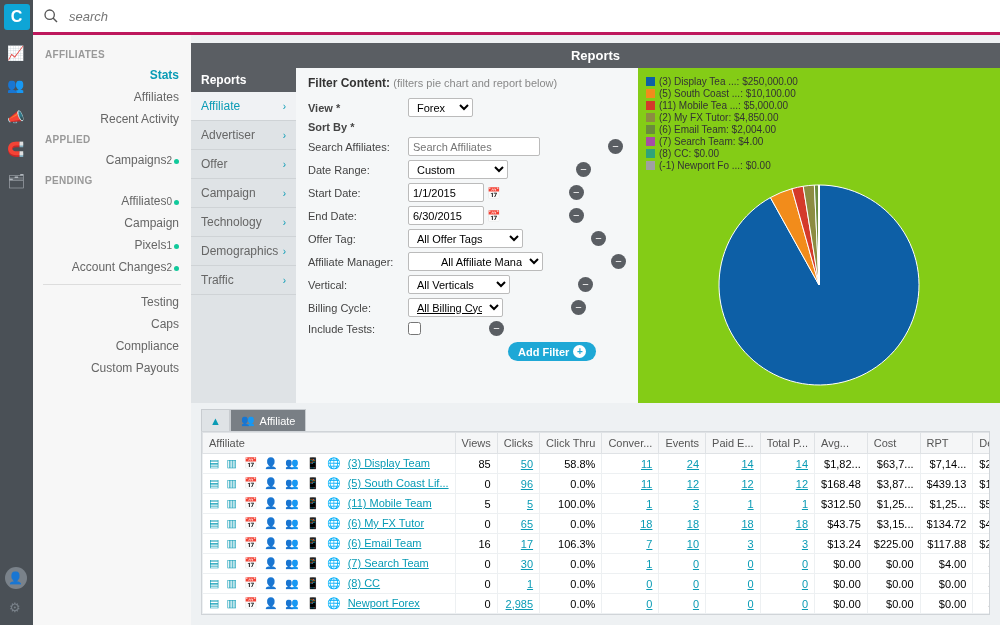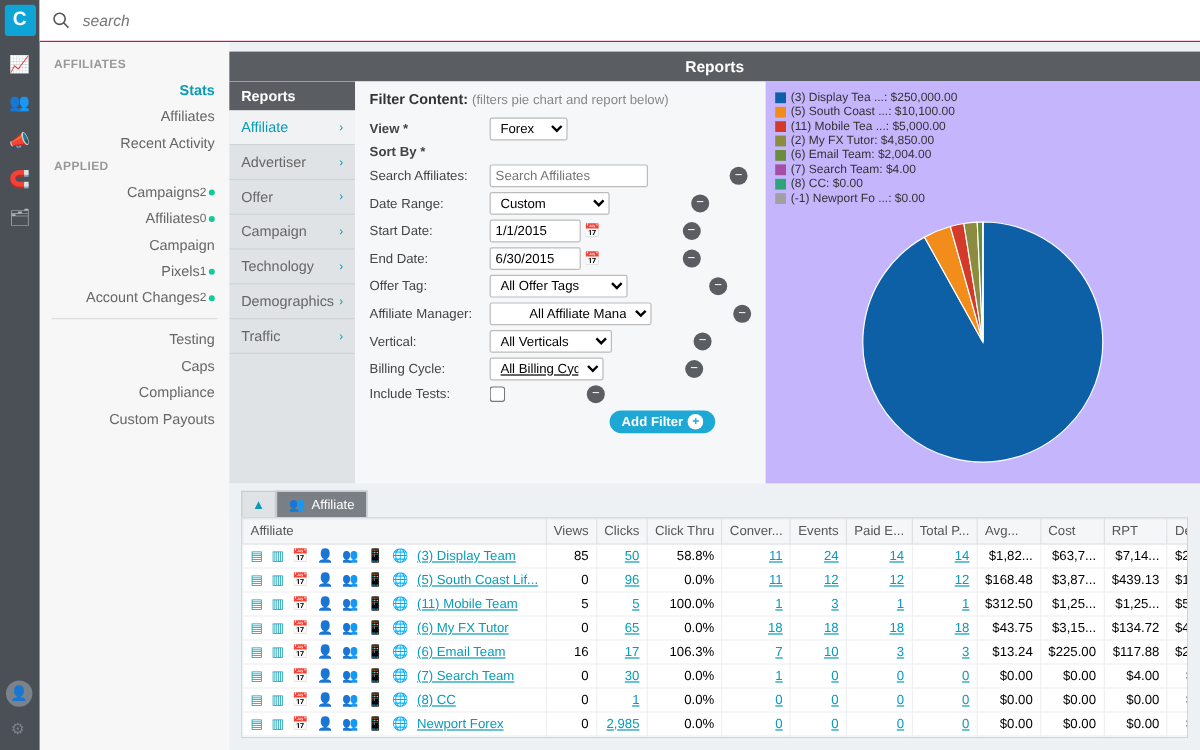--- a/index.html
+++ b/index.html
@@ -1,17 +1,17 @@
 <!DOCTYPE html>
 <html><head>
 <meta charset="utf-8">
 <style>
 * { margin: 0; padding: 0; box-sizing: border-box; font-family: Arial, Helvetica, sans-serif; }
 body { width: 1000px; height: 625px; background: #fff; display: flex; overflow: hidden; }
-.topbar { position: absolute; top: 0; left: 33px; right: 0; height: 35px; background: #fff; display: flex; align-items: center; padding-left: 10px; border-bottom: 1px solid #be185d; }
+.topbar { position: absolute; top: 0; left: 33px; right: 0; height: 35px; background: #fff; display: flex; align-items: center; padding-left: 10px; border-bottom: 3px solid #be185d; }
 .search-input { border: none; font-size: 13px; font-style: italic; color: #aaa; padding: 4px; width: 300px; outline: none; }
 .search-icon-svg { width: 16px; height: 16px; margin-right: 6px; }
 .leftbar { width: 33px; background: #4a5056; display: flex; flex-direction: column; align-items: center; padding-top: 4px; gap: 14px; position: relative; }
 .leftbar .logo { width: 26px; height: 26px; background: #0ea5d6; border-radius: 3px; display:flex;align-items:center;justify-content:center;color:#fff;font-size:16px;font-weight:bold;}
 .leftbar .icon { width: 18px; height: 18px; color: #b0b6bc; display:flex;align-items:center;justify-content:center;font-size:14px;cursor:pointer;}
 .leftbar .icon.active { color:#fff; }
 .leftbar .avatar { width:22px;height:22px;border-radius:50%;background:#7a828a;position:absolute;bottom:36px;left:5px;display:flex;align-items:center;justify-content:center;color:#fff;font-size:12px;}
 .leftbar .gear { position:absolute;bottom:10px;left:9px;color:#7a828a;font-size:13px;}
 .sidebar { width: 158px; background: #f7f7f7; padding-top: 45px; font-size: 12px; color: #777; }
 .sidebar-heading { font-size: 10px; font-weight: bold; color: #999; padding: 4px 12px; letter-spacing: 0.3px; }
@@ -32,21 +32,21 @@
 .filter-header { font-size:12px;color:#333;margin-bottom:8px;}
 .filter-header .sub { font-weight:normal;color:#888;font-size:11px;}
 .filter-row { display:flex;align-items:center;margin-bottom:4px;font-size:11px;}
 .filter-label { width:100px;color:#444;}
 .filter-label.bold { font-weight:bold;}
 .filter-input { height:19px;font-size:11px;border:1px solid #bbb;border-radius:2px;padding:0 4px;background:#fff;}
 .filter-select { width:132px; }
 .date-input { width:76px; }
 .minus-btn { width:15px;height:15px;border-radius:50%;background:#5a5e63;color:#fff;display:inline-flex;align-items:center;justify-content:center;font-size:11px;margin-left:68px;cursor:pointer;line-height:1;}
 .add-filter { background:#1ea8d6;color:#fff;border:none;border-radius:11px;padding:3px 10px;font-size:11px;font-weight:bold;margin-top:6px;margin-left:200px;cursor:pointer;display:flex;align-items:center;gap:4px;}
-.chart-area { width:395px;padding:8px;background:#c4b5fd;}
+.chart-area { width:395px;padding:8px;background:#84cc16;}
 .legend { font-size:10px;color:#333;margin-bottom:4px;}
 .legend-item { display:flex;align-items:center;gap:4px;margin-bottom:1px;}
 .legend-sw { width:9px;height:9px;display:inline-block;}
 .tabs-row { display:flex;gap:0;background:#eef1f3;padding:6px 10px 0;}
 .mini-tab { background:#dfe3e6;border:1px solid #c8ccd0;border-bottom:none;padding:4px 10px;font-size:11px;color:#666;display:flex;align-items:center;gap:5px;cursor:pointer;}
 .mini-tab.collapse { padding:4px 8px;}
 .mini-tab.active { background:#797f85;color:#fff;}
 .table-wrap { background:#fff;border:1px solid #d0d4d8;margin:0 10px 10px;overflow:auto;}
 table { border-collapse:collapse;width:100%;font-size:11px;}
 th { background:#f5f6f7;border:1px solid #dfe2e5;padding:4px 6px;text-align:left;color:#555;font-weight:normal;white-space:nowrap;}
@@ -87,20 +87,21 @@
       <span>Affiliates</span>
     </div>
     <div class="sidebar-item">
       <span>Recent Activity</span>
     </div>
     <div class="sidebar-heading">APPLIED</div>
     <div class="sidebar-item">
       <span>Campaigns</span>
       <span class="badge">2<span class="dot"></span></span>
     </div>
+    <div class="sidebar-heading">PENDING</div>
     <div class="sidebar-item">
       <span>Affiliates</span>
       <span class="badge">0<span class="dot"></span></span>
     </div>
     <div class="sidebar-item">
       <span>Campaign</span>
     </div>
     <div class="sidebar-item">
       <span>Pixels</span>
       <span class="badge">1<span class="dot"></span></span>

